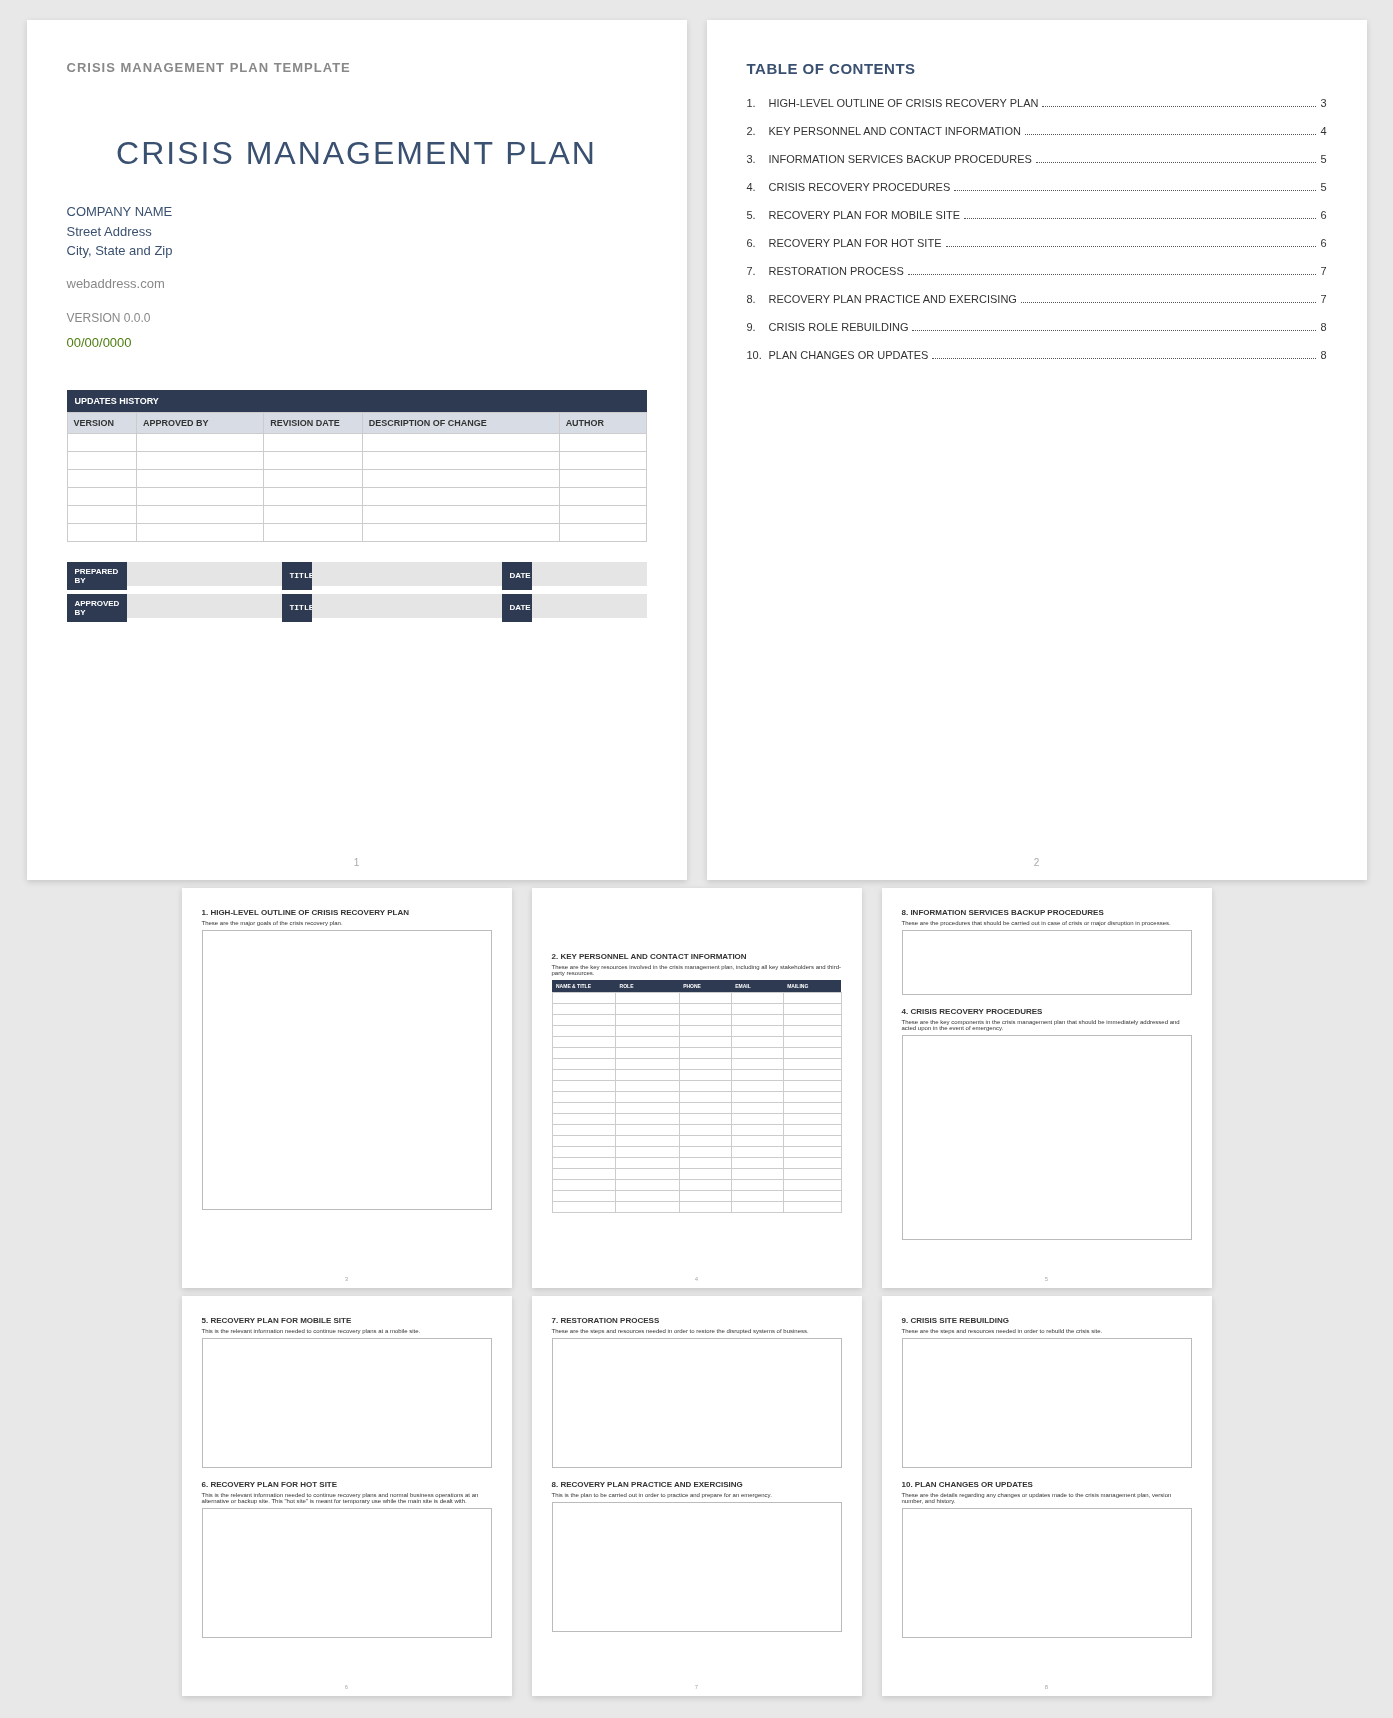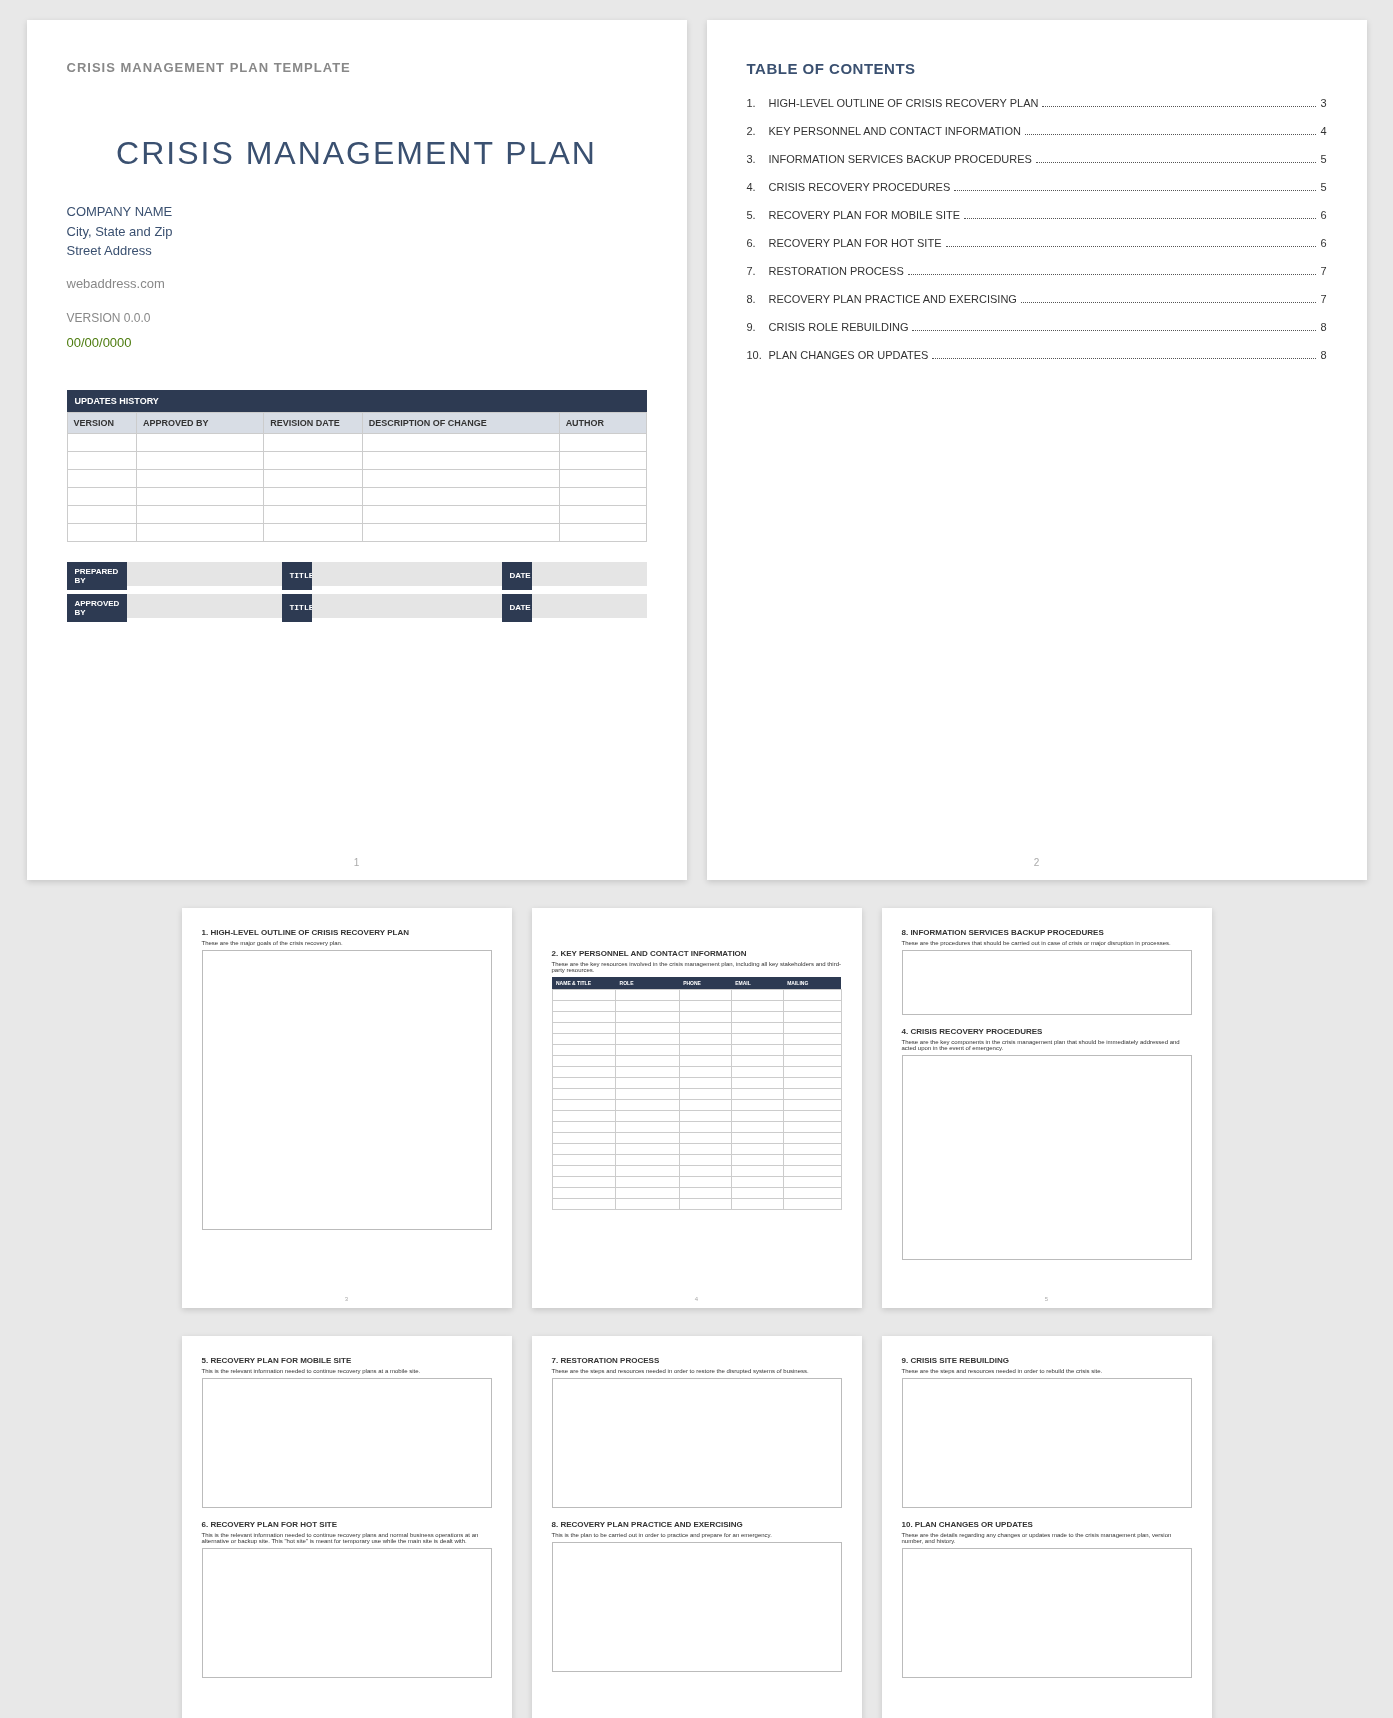--- a/index.html
+++ b/index.html
@@ -1,17 +1,17 @@
 <!DOCTYPE html>
 <html><head>
   <meta charset="utf-8">
   <style>
     * { box-sizing: border-box; margin: 0; padding: 0; }
     body { background: #e8e8e8; font-family: Arial, sans-serif; padding: 20px; }
-    .pages-row { display: flex; gap: 20px; justify-content: center; margin-bottom: 28px; }
+    .pages-row { display: flex; gap: 20px; justify-content: center; margin-bottom: 8px; }
     .page { background: #fff; box-shadow: 0 2px 6px rgba(0,0,0,0.15); position: relative; }
     .page-large { width: 660px; height: 860px; padding: 40px; }
     .page-small { width: 330px; height: 400px; padding: 20px; font-size: 7px; }
     
     .template-header { color: #888; font-size: 13px; font-weight: bold; letter-spacing: 1px; margin-bottom: 60px; }
     .main-title { color: #3a5070; font-size: 32px; font-weight: 300; letter-spacing: 2px; margin-bottom: 30px; text-align: center; }
     .company-info { color: #3a5070; font-size: 13px; line-height: 1.5; margin-bottom: 15px; }
     .web-address { color: #888; font-size: 13px; margin-bottom: 20px; }
     .version-info { color: #888; font-size: 12px; margin-bottom: 10px; }
     .date-info { color: #4d7c0f; font-size: 13px; margin-bottom: 40px; }
@@ -54,22 +54,22 @@
 </head>
 <body>
 
 <div class="pages-row">
 
   <div class="page page-large">
     <div class="template-header">CRISIS MANAGEMENT PLAN TEMPLATE</div>
     <div class="main-title">CRISIS MANAGEMENT PLAN</div>
     <div class="company-info">
       <div>COMPANY NAME</div>
+      <div>Street Address</div>
       <div>City, State and Zip</div>
-      <div>Street Address</div>
     </div>
     <div class="web-address">webaddress.com</div>
     <div class="version-info">VERSION 0.0.0</div>
     <div class="date-info">00/00/0000</div>
 
     <div class="version-history-header">UPDATES HISTORY</div>
     <table class="version-table">
       <thead>
         <tr>
           <th style="width:12%">VERSION</th>
@@ -215,21 +215,21 @@
 </div>
 
 <div class="pages-row">
   <div class="page page-small">
     <div class="section-title">1.   HIGH-LEVEL OUTLINE OF CRISIS RECOVERY PLAN</div>
     <div class="section-desc">These are the major goals of the crisis recovery plan.</div>
     <div class="section-box box-tall"></div>
     <div class="page-num-sm">3</div>
   </div>
 
-  <div class="page page-small" style="padding-top:41px;">
+  <div class="page page-small" style="padding-top:64px;">
     <div class="section-title">2.   KEY PERSONNEL AND CONTACT INFORMATION</div>
     <div class="section-desc">These are the key resources involved in the crisis management plan, including all key stakeholders and third-party resources.</div>
     <table class="contact-table">
       <thead>
           <tr>
         <th style="width:22%">NAME &amp; TITLE</th>
         <th style="width:22%">ROLE</th>
         <th style="width:18%">PHONE</th>
         <th style="width:18%">EMAIL</th>
         <th style="width:20%">MAILING</th>

